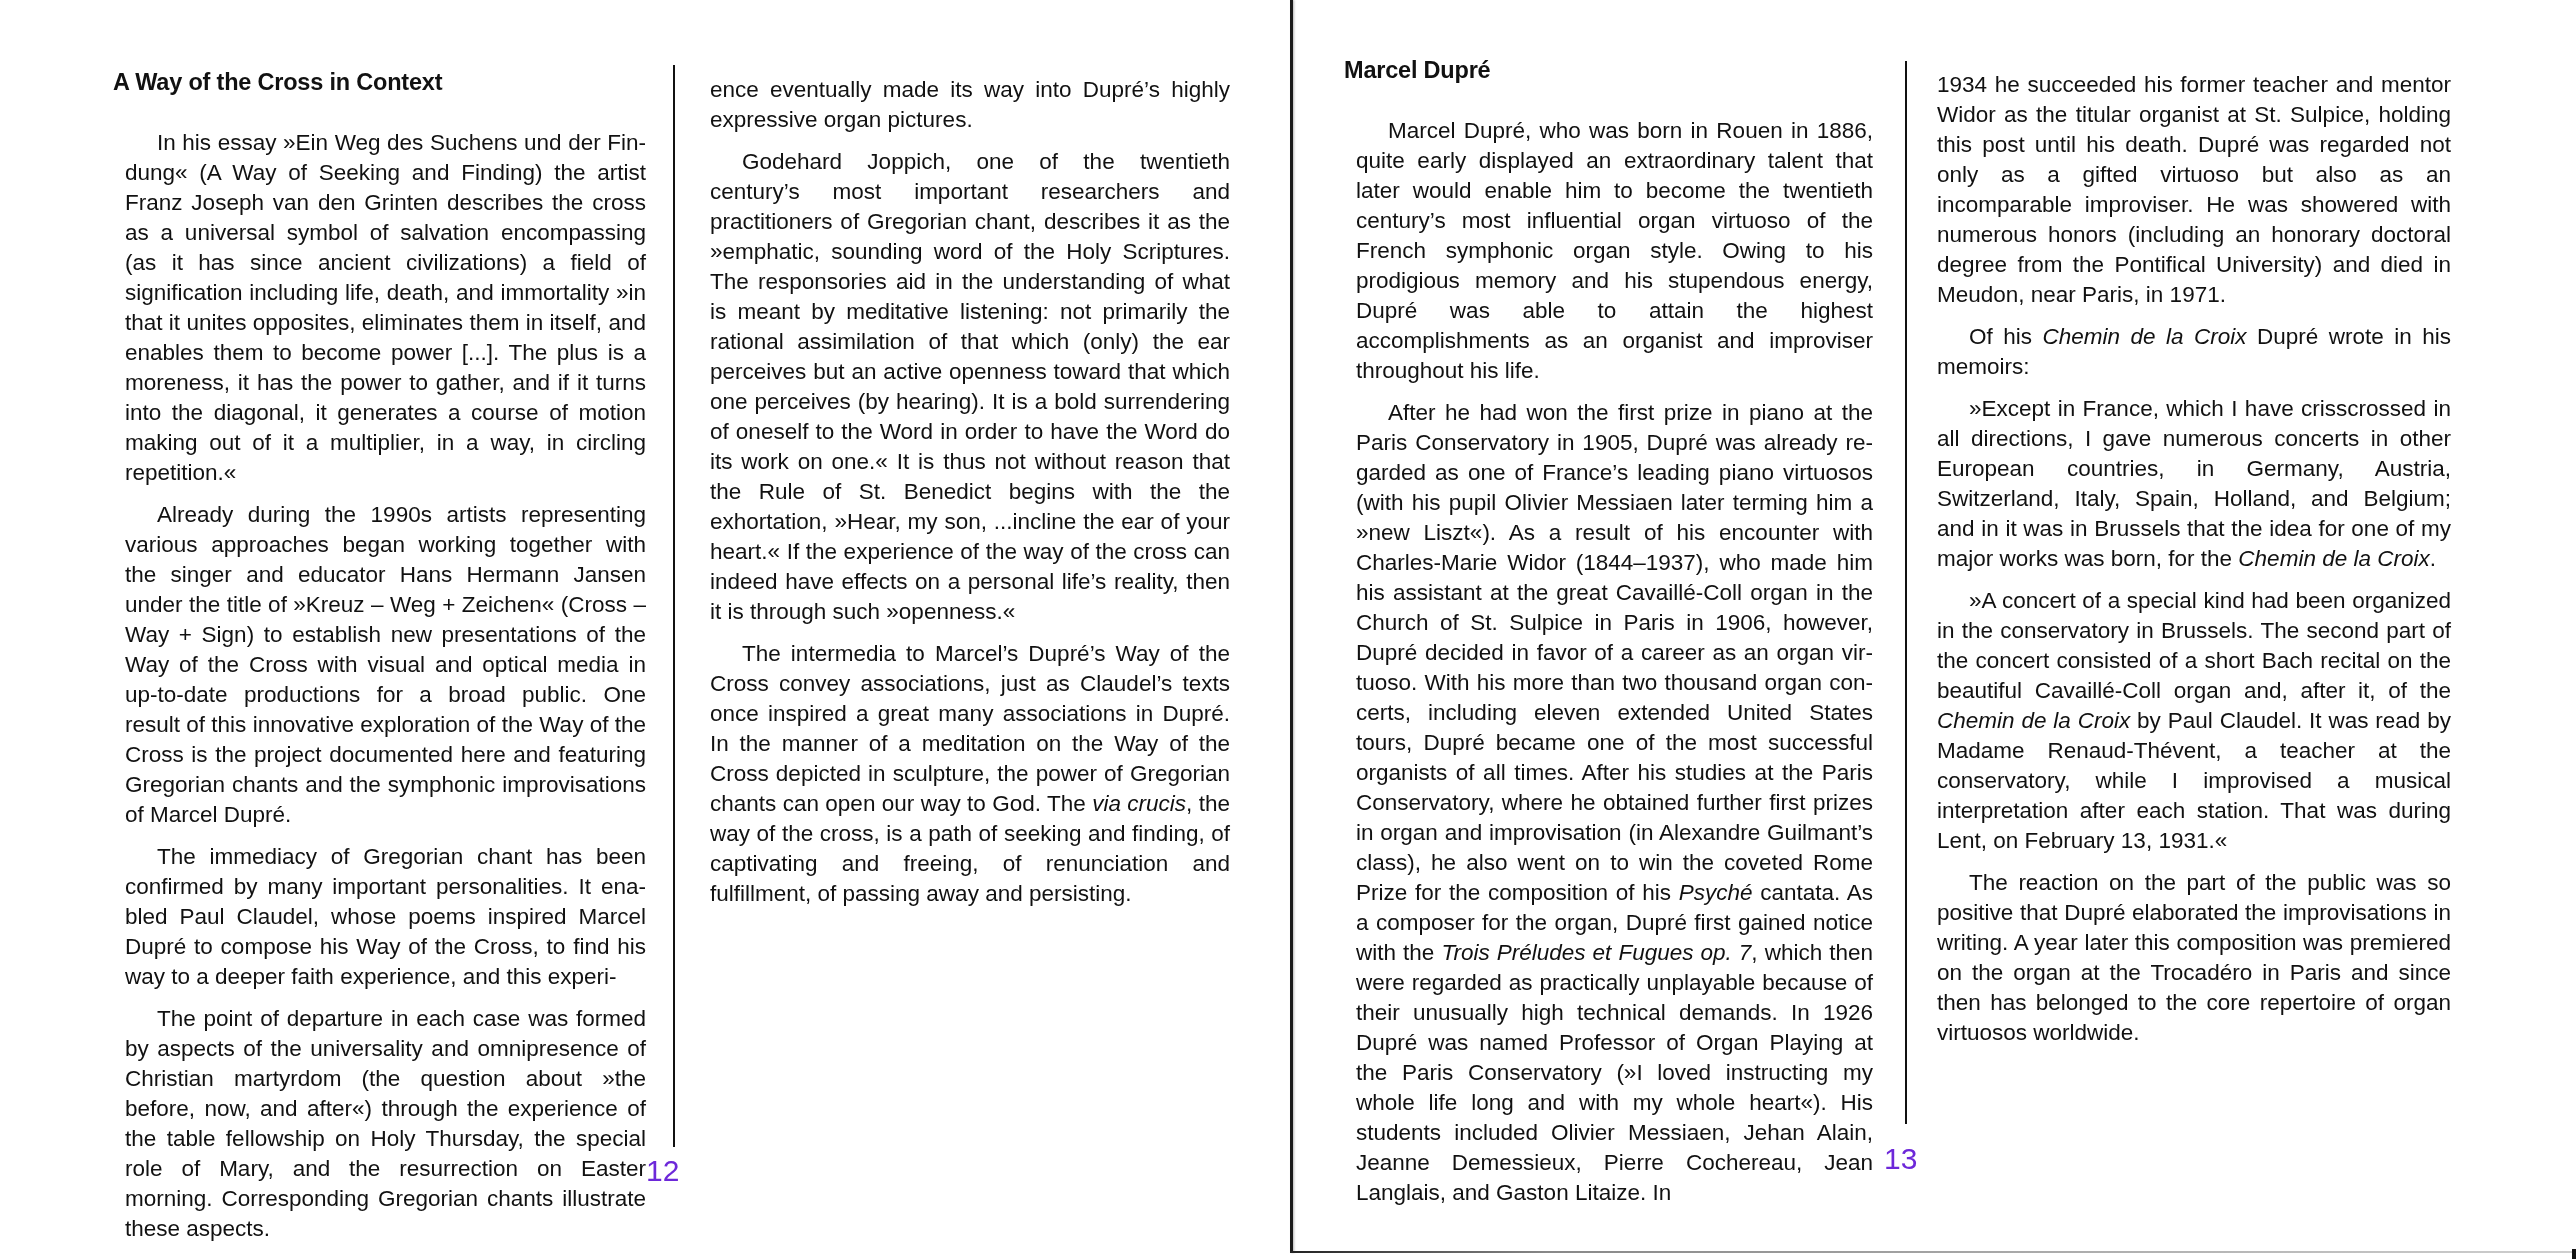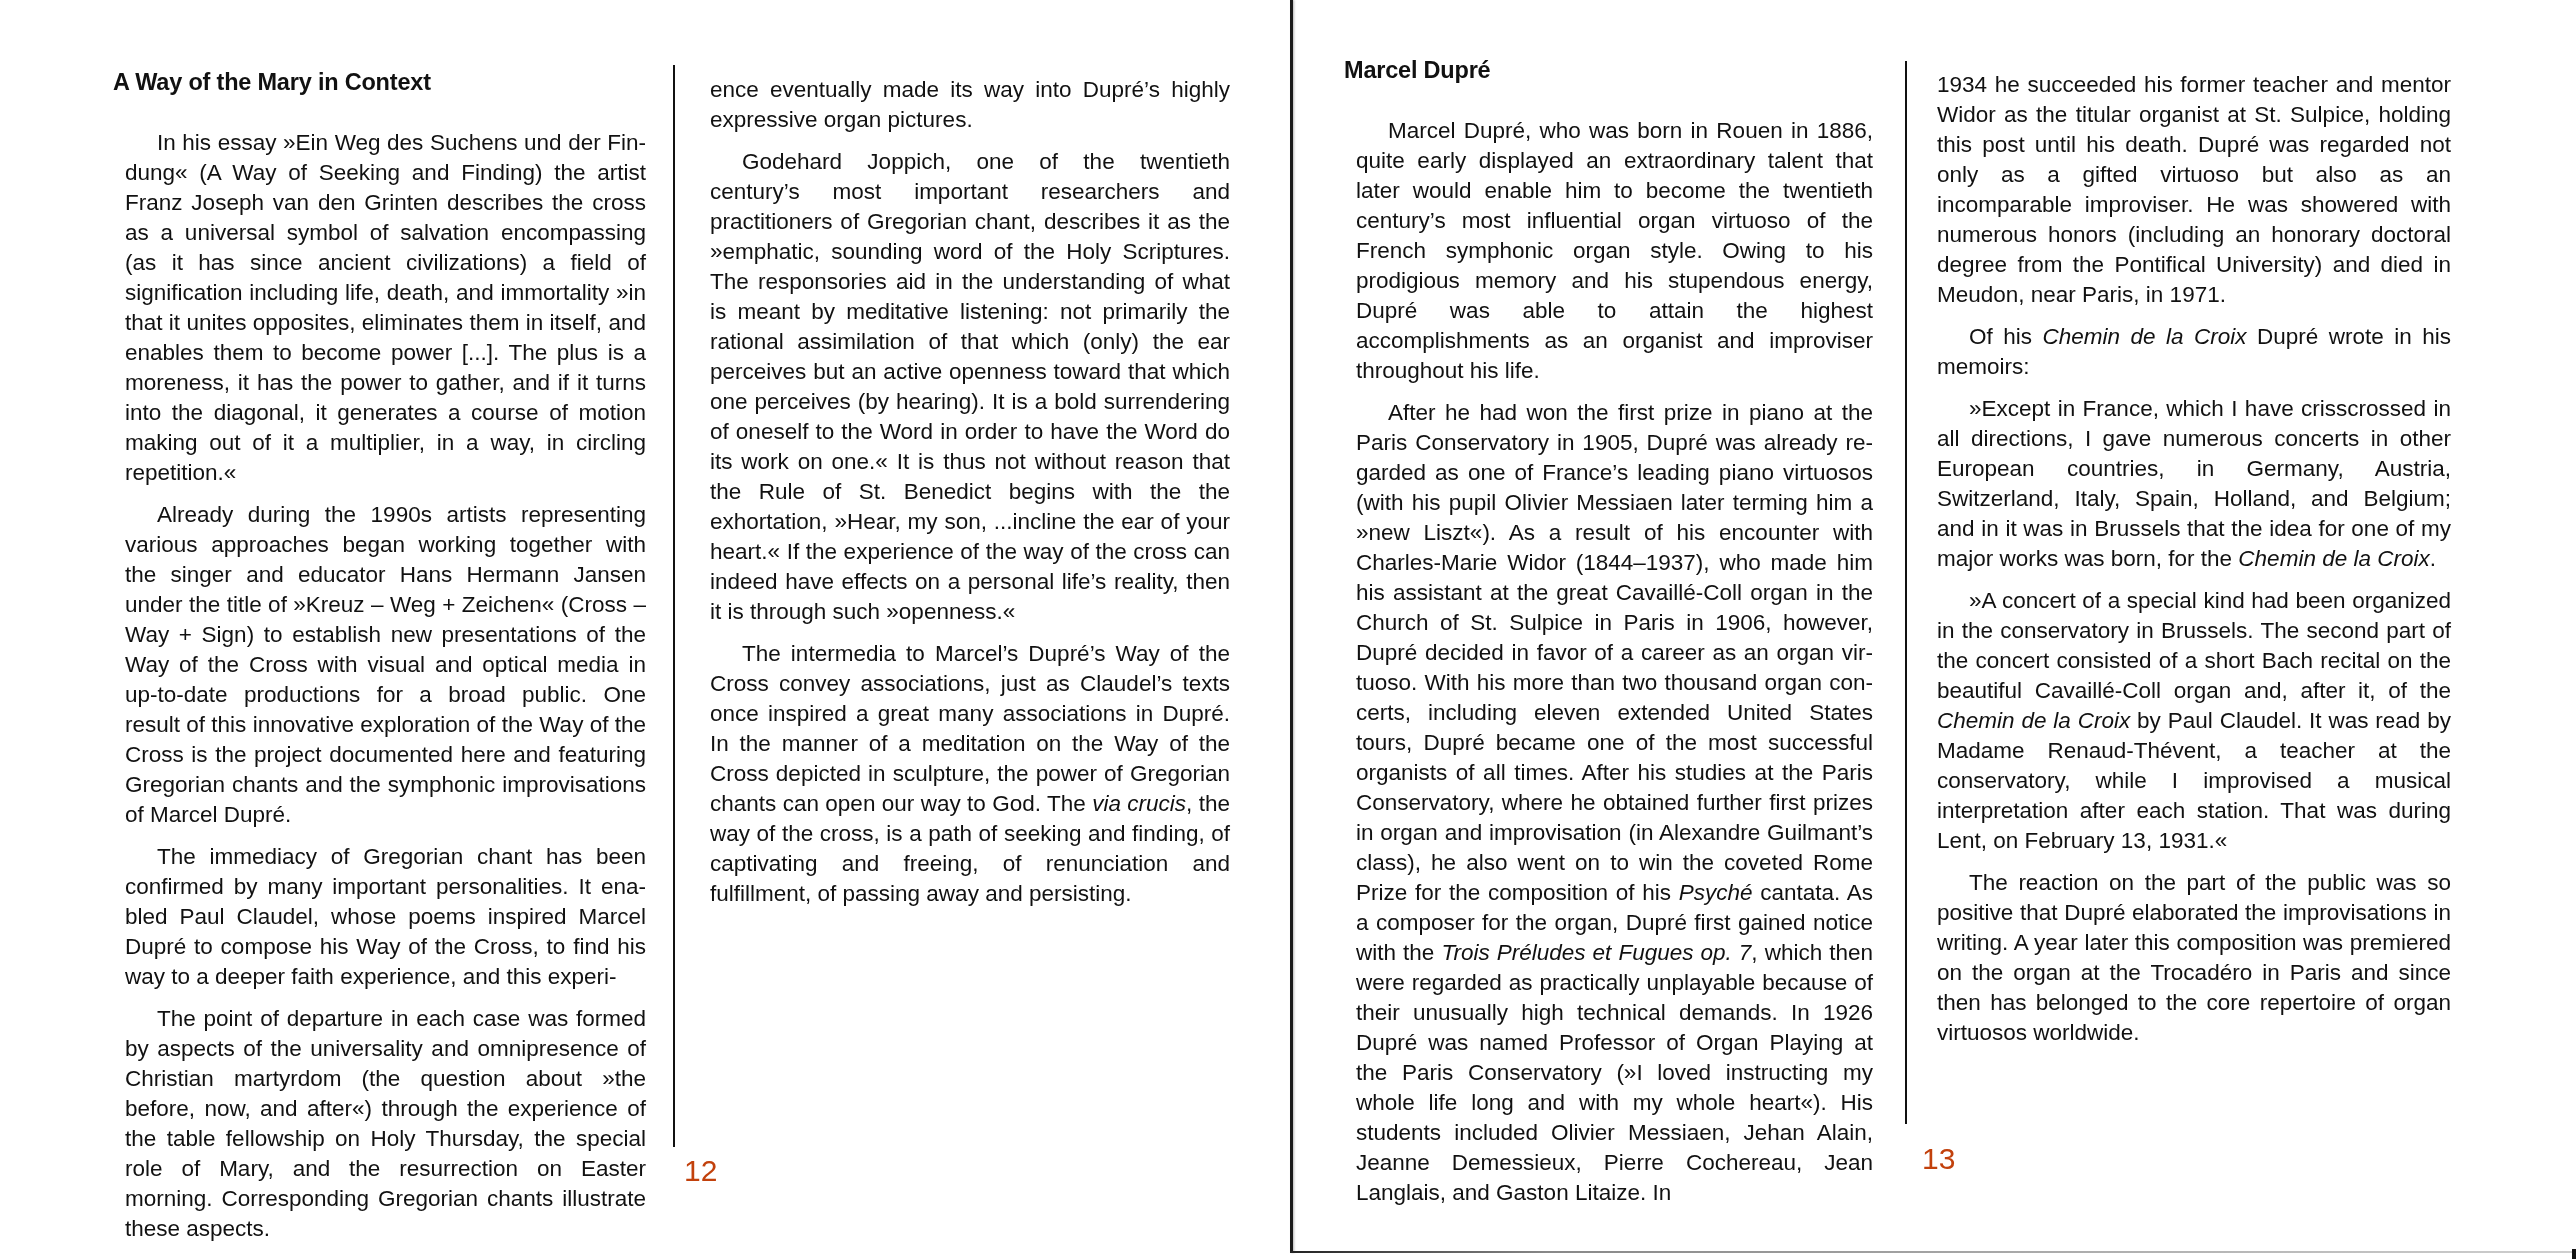--- a/index.html
+++ b/index.html
@@ -32,42 +32,41 @@
   .col p.noindent { text-indent: 0; }
   .heading {
     font-weight: bold; font-size: 23.5px; line-height: 30px;
     margin: 0 0 31px 0; text-indent: 0; text-align: left;
     letter-spacing: -0.2px;
   }
   .vrule { position: absolute; width: 2px; background: #111; }
   .page-num {
     position: absolute; font-size: 30px; line-height: 30px;
     font-family: "Liberation Sans", "DejaVu Sans", sans-serif;
-    color: #c2410c;
-    margin-left: 38px;
+    color: #6d28d9;
   }
   em { font-style: italic; }
 
   
   #p12-c1 { left: 113px; top: 67px; width: 545px; }
   #p12-c2 { left: 698px; top: 63px; width: 544px; }
   #p13-c1 { left: 1344px; top: 55px; width: 541px; }
   #p13-c2 { left: 1925px; top: 58px; width: 538px; }
   #rule-12 { left: 673px; top: 65px; height: 1082px; }
   #rule-13 { left: 1905px; top: 61px; height: 1063px; }
   #pn-12 { left: 646px; top: 1156px; }
   #pn-13 { left: 1884px; top: 1144px; }
 </style>
 </head>
 <body>
 
 <div class="spread">
 
   <div class="col" id="p12-c1">
-    <h2 class="heading">A Way of the Mary in Context</h2>
+    <h2 class="heading">A Way of the Cross in Context</h2>
     <p>In his essay »Ein Weg des Suchens und der Fin­dung« (A Way of Seeking and Finding) the artist Franz Joseph van den Grinten describes the cross as a universal symbol of salvation encompassing (as it has since ancient civilizations) a field of signification including life, death, and immortality »in that it unites opposites, eliminates them in itself, and enables them to become power [...]. The plus is a moreness, it has the power to gather, and if it turns into the diagonal, it generates a course of motion making out of it a multiplier, in a way, in circling repetition.«</p>
     <p>Already during the 1990s artists representing vari­ous approaches began working together with the singer and educator Hans Hermann Jansen under the title of »Kreuz – Weg + Zeichen« (Cross – Way + Sign) to establish new presentations of the Way of the Cross with visual and optical media in up-to-date productions for a broad public. One result of this in­novative exploration of the Way of the Cross is the project documented here and featuring Gregorian chants and the symphonic improvisations of Marcel Dupré.</p>
     <p>The immediacy of Gregorian chant has been confirmed by many important personalities. It ena­bled Paul Claudel, whose poems inspired Marcel Dupré to compose his Way of the Cross, to find his way to a deeper faith experience, and this experi-</p>
     <p>The point of departure in each case was formed by aspects of the universality and omnipresence of Christian martyrdom (the question about »the before, now, and after«) through the experience of the table fellowship on Holy Thursday, the special role of Mary, and the resurrection on Easter morning. Corre­sponding Gregorian chants illustrate these aspects.</p>
   </div>
 
   <div class="vrule" id="rule-12"></div>
 
   <div class="col" id="p12-c2">
     <p class="noindent">ence eventually made its way into Dupré’s highly ex­pressive organ pictures.</p>

